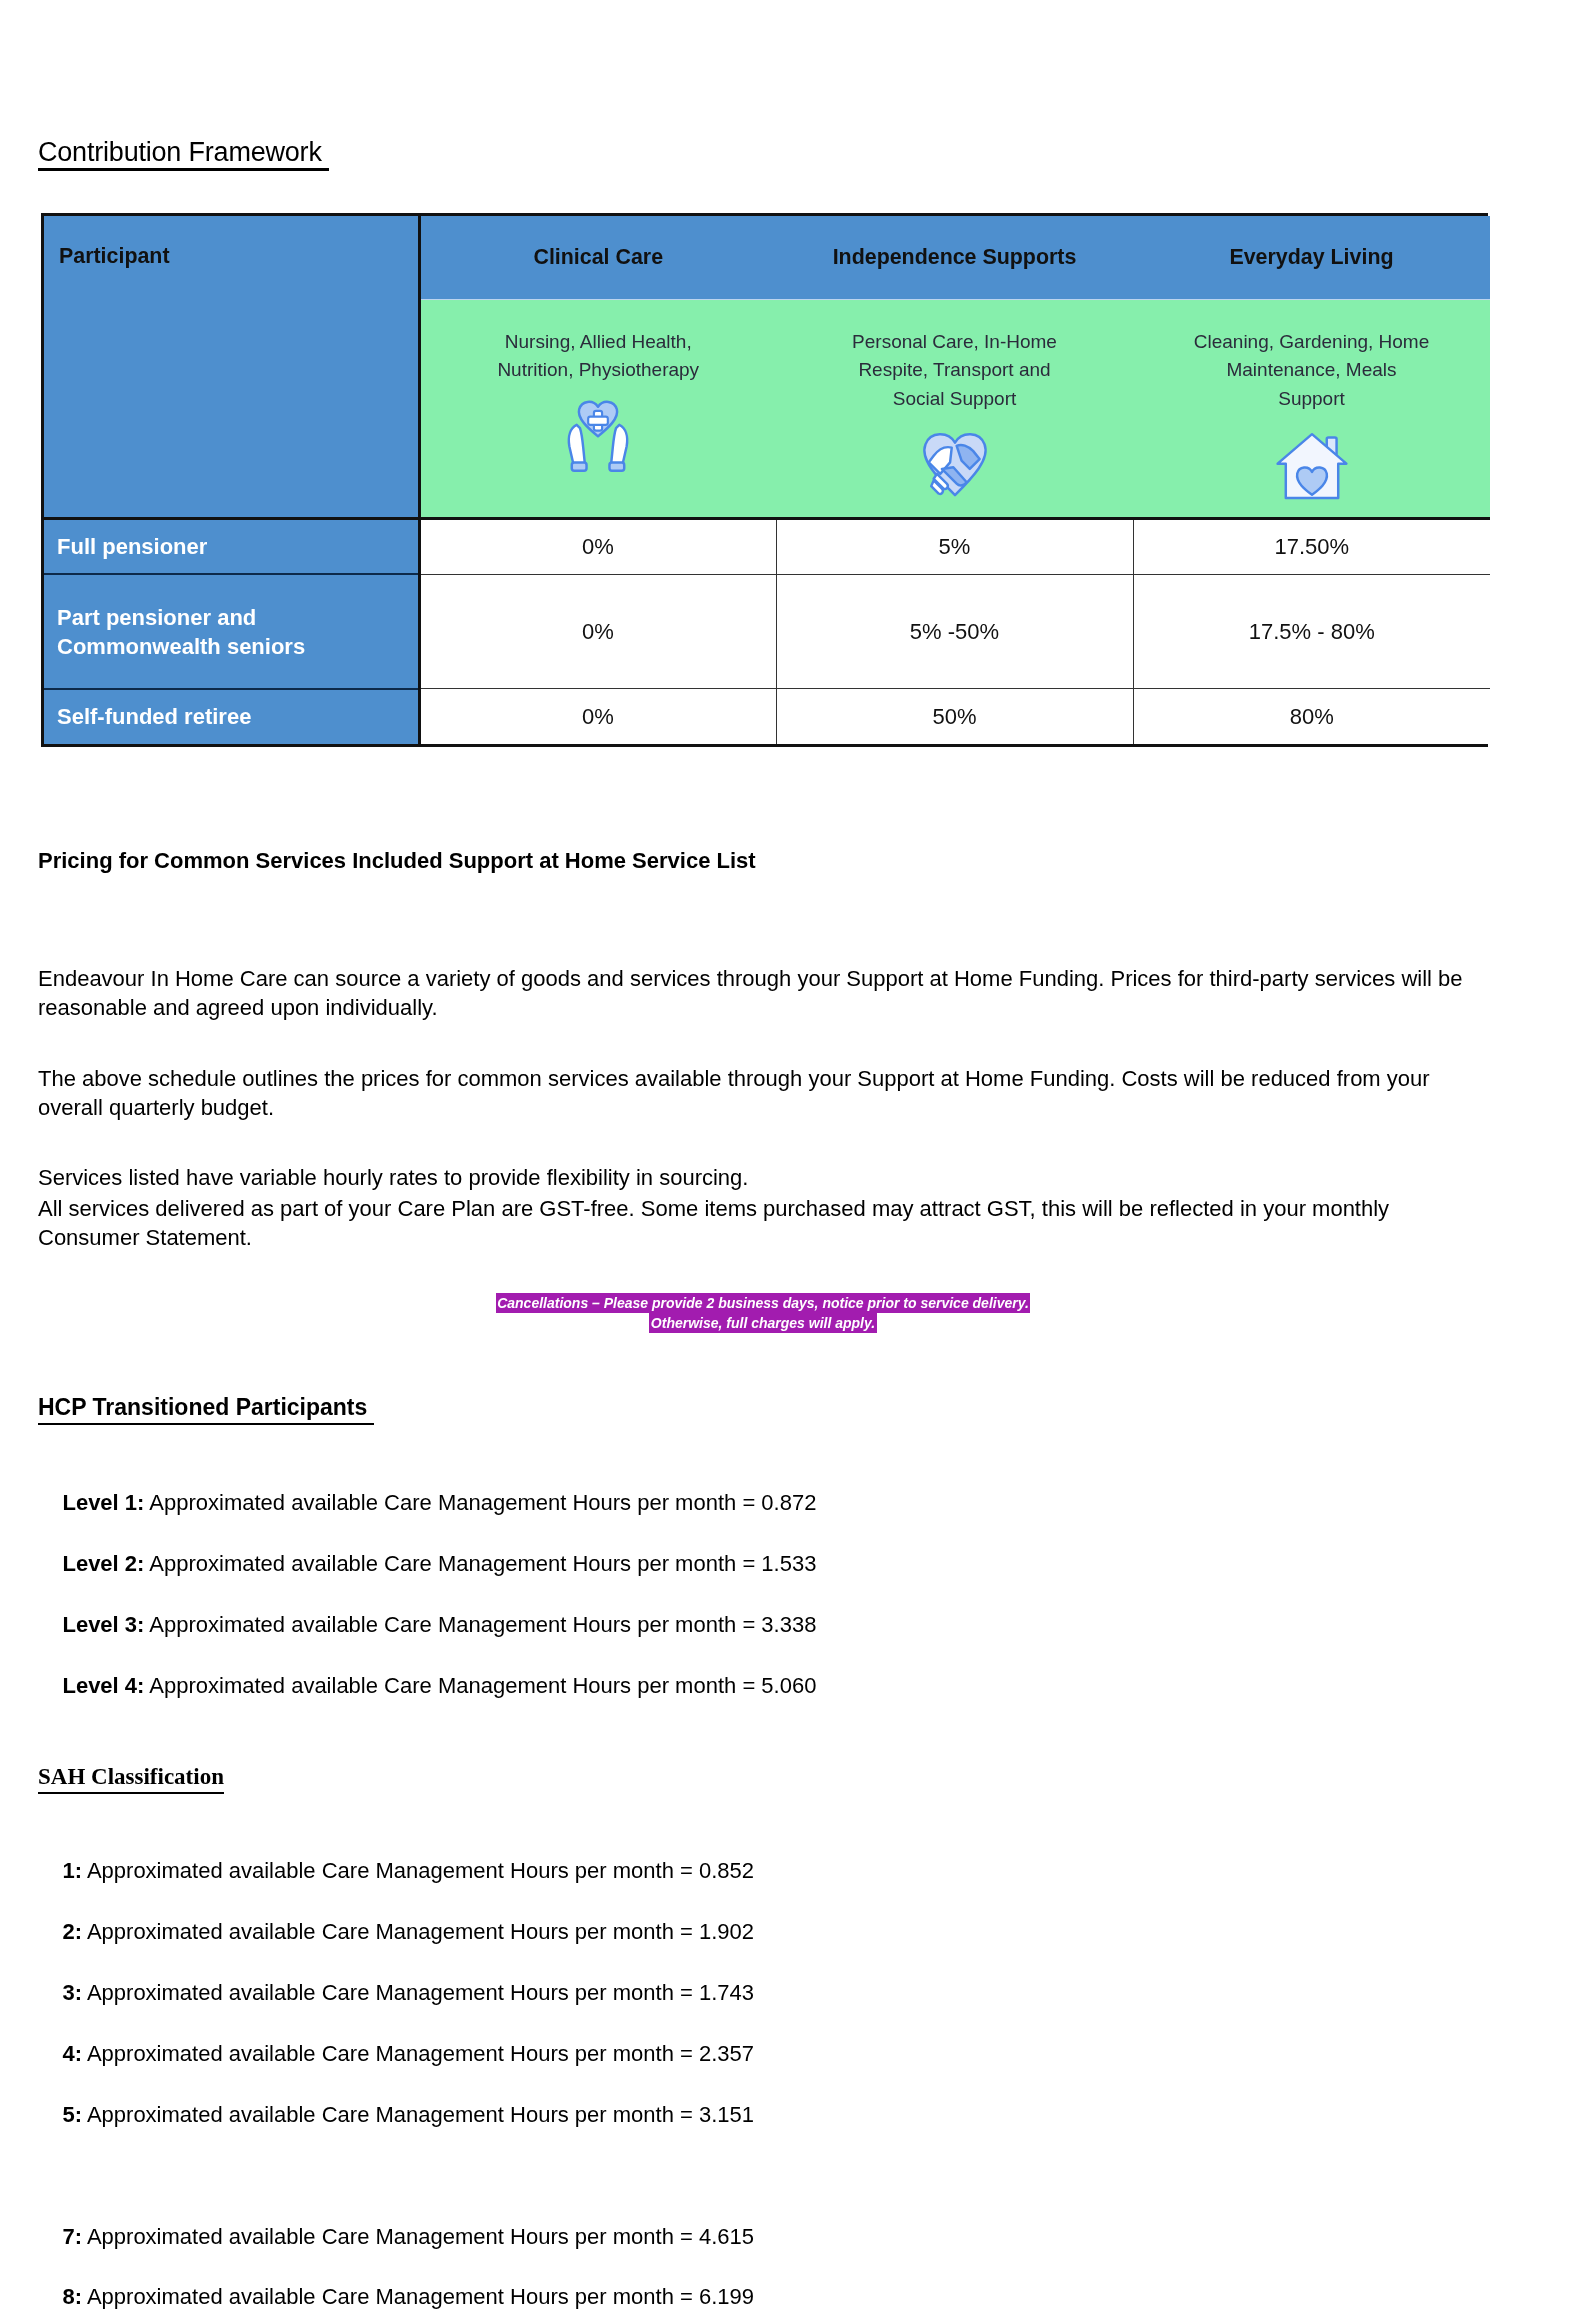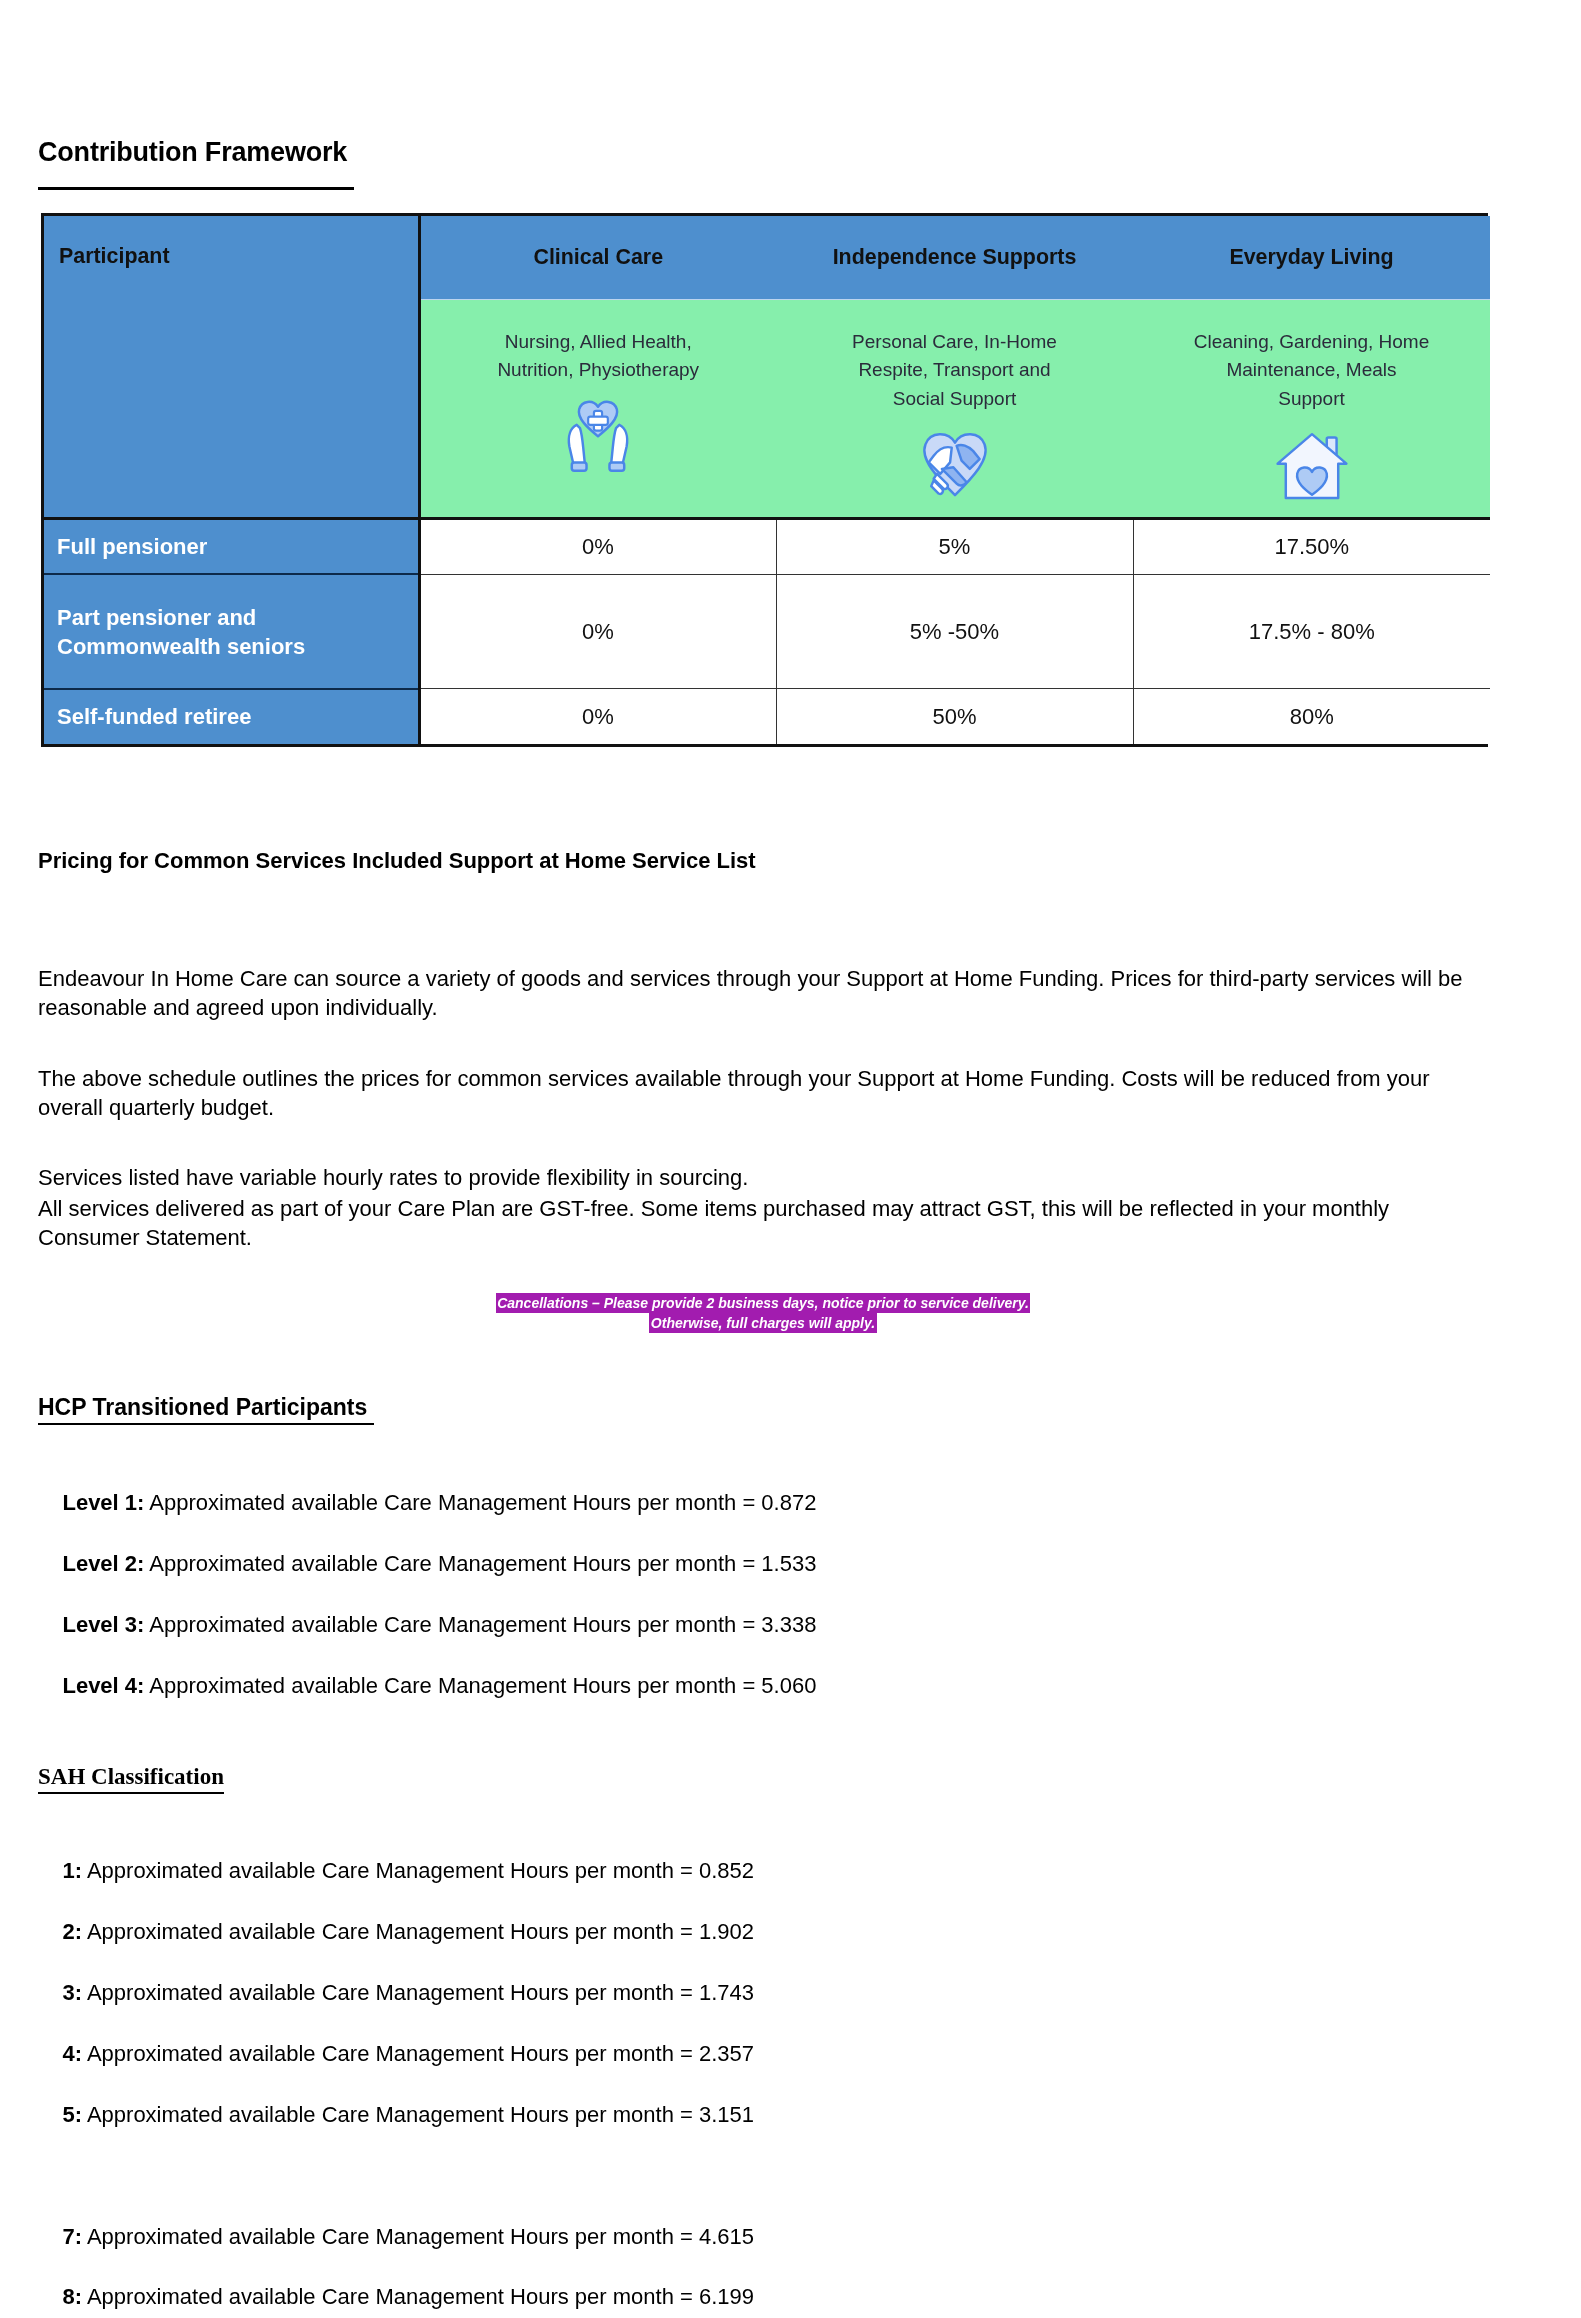--- a/index.html
+++ b/index.html
@@ -23,24 +23,24 @@
     padding: 0;
     box-sizing: border-box;
   }
 
   
   .doc-title {
     position: absolute;
     left: 38px;
     top: 138px;
     font-size: 27px;
-    font-weight: bold;
+    font-weight: normal;
     letter-spacing: -0.2px;
     border-bottom: 3.3px solid #000;
-    padding-bottom: 19px;
+    padding-bottom: 0;
     display: inline-block;
     line-height: 1.1;
     white-space: pre;
   }
 
   
   .table-wrap {
     position: absolute;
     left: 41px;
     top: 213px;

